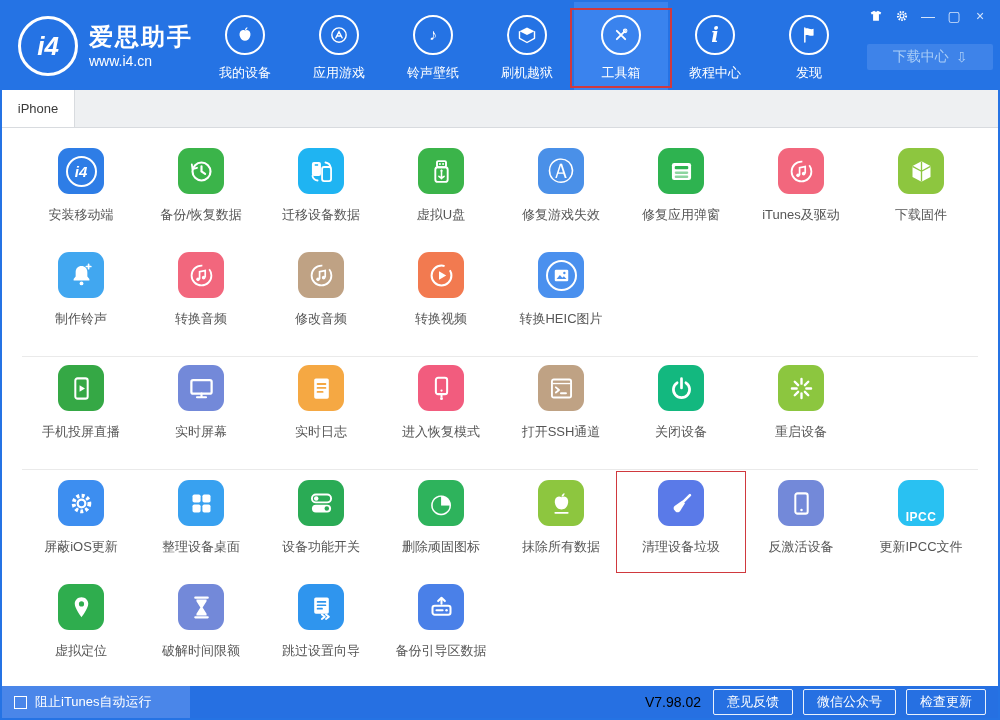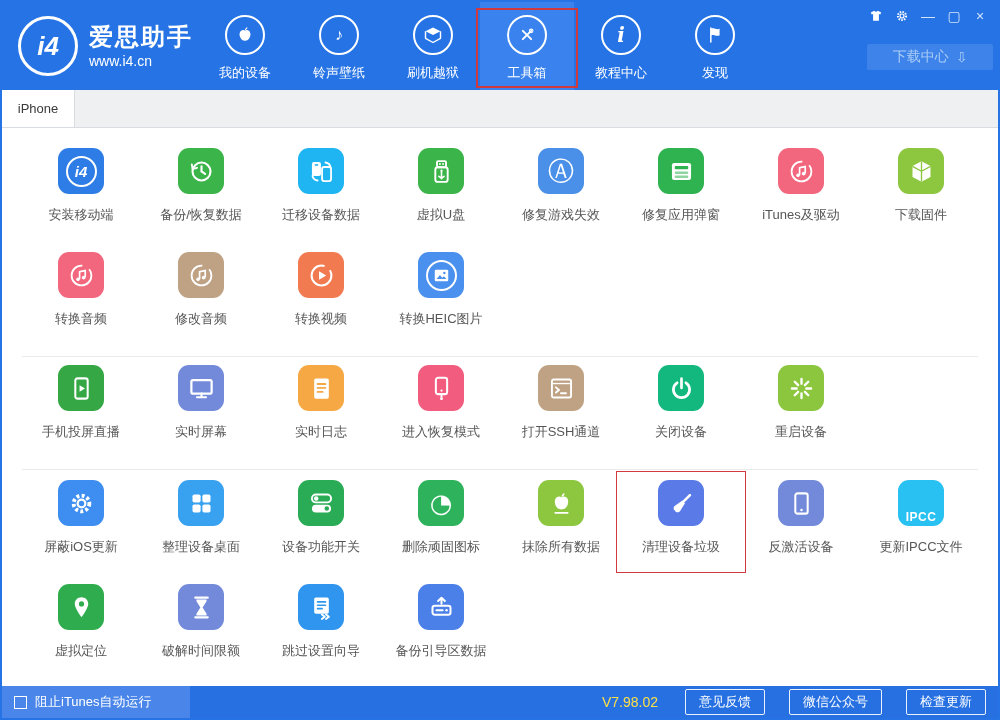--- a/index.html
+++ b/index.html
@@ -59,21 +59,21 @@
   .tile .txt-i4{font-weight:bold;font-style:italic;font-size:15px;}
   .cell-label{font-size:13px;color:#565656;margin-top:12px;white-space:nowrap;}
   .cell .anno-box{left:-5px;top:-9px;width:128px;height:100px;border-width:1px;}
   
   .footer{position:absolute;bottom:0;left:0;right:0;height:32px;background:#2670e2;
     display:flex;align-items:center;color:#fff;}
   .footer-left{width:188px;height:32px;background:#4a86e9;display:flex;align-items:center;
     padding-left:12px;box-sizing:border-box;gap:8px;font-size:13px;cursor:pointer;flex:none;}
   .checkbox{width:13px;height:13px;border:1px solid #fff;box-sizing:border-box;flex:none;}
   .footer-right{margin-left:auto;display:flex;align-items:center;gap:10px;padding-right:12px;}
-  .version{font-size:14px;margin-right:17px;color:#fde047;}
+  .version{font-size:14px;margin-right:2px;color:#000000;}
   .footer-btn{border:1px solid rgba(255,255,255,.9);padding:3px 13px;font-size:13px;
     border-radius:2px;cursor:pointer;white-space:nowrap;}
 </style>
 </head>
 <body>
 
 <div class="window">
 
   <div class="header">
     <div class="logo">
@@ -91,20 +91,31 @@
                 <path d="M12 6.7c1.6-.9 3.4-.8 4.6.1 2 1.4 2.6 4.5 1.3 7.6-1 2.4-2.9 4.6-5.9 4.6s-4.9-2.2-5.9-4.6C4.8 11.3 5.4 8.2 7.4 6.8c1.2-.9 3-.9 4.6-.1z" fill="#fff"></path>
                 <path d="M12 6.3c0-2 1.3-3.3 3-3.5-.1 1.9-1.3 3.2-3 3.5z" fill="#fff"></path>
               </svg>
             </span>
           </span>
           <span class="nav-label">我的设备</span>
         </div>
         <div class="nav-item">
           <span class="nav-circle">
             <span style="display:flex;align-items:center;justify-content:center;">
+              <svg viewBox="0 0 24 24" fill="none">
+                <circle cx="12" cy="12" r="8.6" stroke="#fff" stroke-width="1.7"></circle>
+                <path d="M8.2 15.4 12 8l3.8 7.4M9.7 13.2h4.8" stroke="#fff" stroke-width="1.6" stroke-linecap="round"></path>
+              </svg>
+            </span>
+          </span>
+          <span class="nav-label">应用游戏</span>
+        </div>
+        <div class="nav-item">
+          <span class="nav-circle">
+            <span style="display:flex;align-items:center;justify-content:center;">
               <span class="glyph">♪</span>
             </span>
           </span>
           <span class="nav-label">铃声壁纸</span>
         </div>
         <div class="nav-item">
           <span class="nav-circle">
             <span style="display:flex;align-items:center;justify-content:center;">
               <svg viewBox="0 0 24 24" fill="none">
                 <path d="M12 3l9 4.5-9 4.5L3 7.5z" fill="#fff"></path>
@@ -278,20 +289,32 @@
             <span style="display:flex;align-items:center;justify-content:center;">
               <svg viewBox="0 0 24 24" fill="none">
                 <path d="M12 2.8l8 4.4v9.6l-8 4.4-8-4.4V7.2z" fill="#fff"></path>
                 <path d="M12 3v8.8M12 11.8l8-4.4M12 11.8 4 7.4M12 11.8v9" stroke="#8dc63f" stroke-width="1.2"></path>
               </svg>
             </span>
           </div>
           <div class="cell-label">下载固件</div>
         </div>
         <div class="cell">
+          <div class="tile" style="background:#41a7f0">
+            <span style="display:flex;align-items:center;justify-content:center;">
+              <svg viewBox="0 0 24 24" fill="none">
+                <path d="M12 3.6c-3.1 0-5.2 2.3-5.2 5.4v3.8L5 15.2v1.3h14v-1.3l-1.8-2.4V9c0-3.1-2.1-5.4-5.2-5.4z" fill="#fff"></path>
+                <circle cx="12" cy="19" r="1.7" fill="#fff"></circle>
+                <path d="M18.3 2v4M16.3 4h4" stroke="#fff" stroke-width="1.5" stroke-linecap="round"></path>
+              </svg>
+            </span>
+          </div>
+          <div class="cell-label">制作铃声</div>
+        </div>
+        <div class="cell">
           <div class="tile" style="background:#f2677d">
             <span style="display:flex;align-items:center;justify-content:center;">
               <svg viewBox="0 0 24 24" fill="none">
                 <circle cx="12" cy="12" r="8.8" stroke="#fff" stroke-width="1.6" stroke-dasharray="42 7"></circle>
                 <path d="M10.3 15.3V8.6l5-1v6.2" stroke="#fff" stroke-width="1.5"></path>
                 <circle cx="8.9" cy="15.4" r="1.6" fill="#fff"></circle>
                 <circle cx="13.9" cy="13.9" r="1.6" fill="#fff"></circle>
               </svg>
             </span>
           </div>
@@ -559,21 +582,21 @@
       </div>
     </div>
 
   <div class="footer">
     <div class="footer-left">
       <span class="checkbox"></span>
       <span>阻止iTunes自动运行</span>
     </div>
     <div class="footer-right">
       <span class="version">V7.98.02</span>
-      <span id="footer-buttons" style="display:flex;gap:24px;">
+      <span id="footer-buttons" style="display:flex;gap:10px;">
           <span class="footer-btn">意见反馈</span>
           <span class="footer-btn">微信公众号</span>
           <span class="footer-btn">检查更新</span>
         </span>
     </div>
   </div>
 
 </div>
 
 </body></html>

